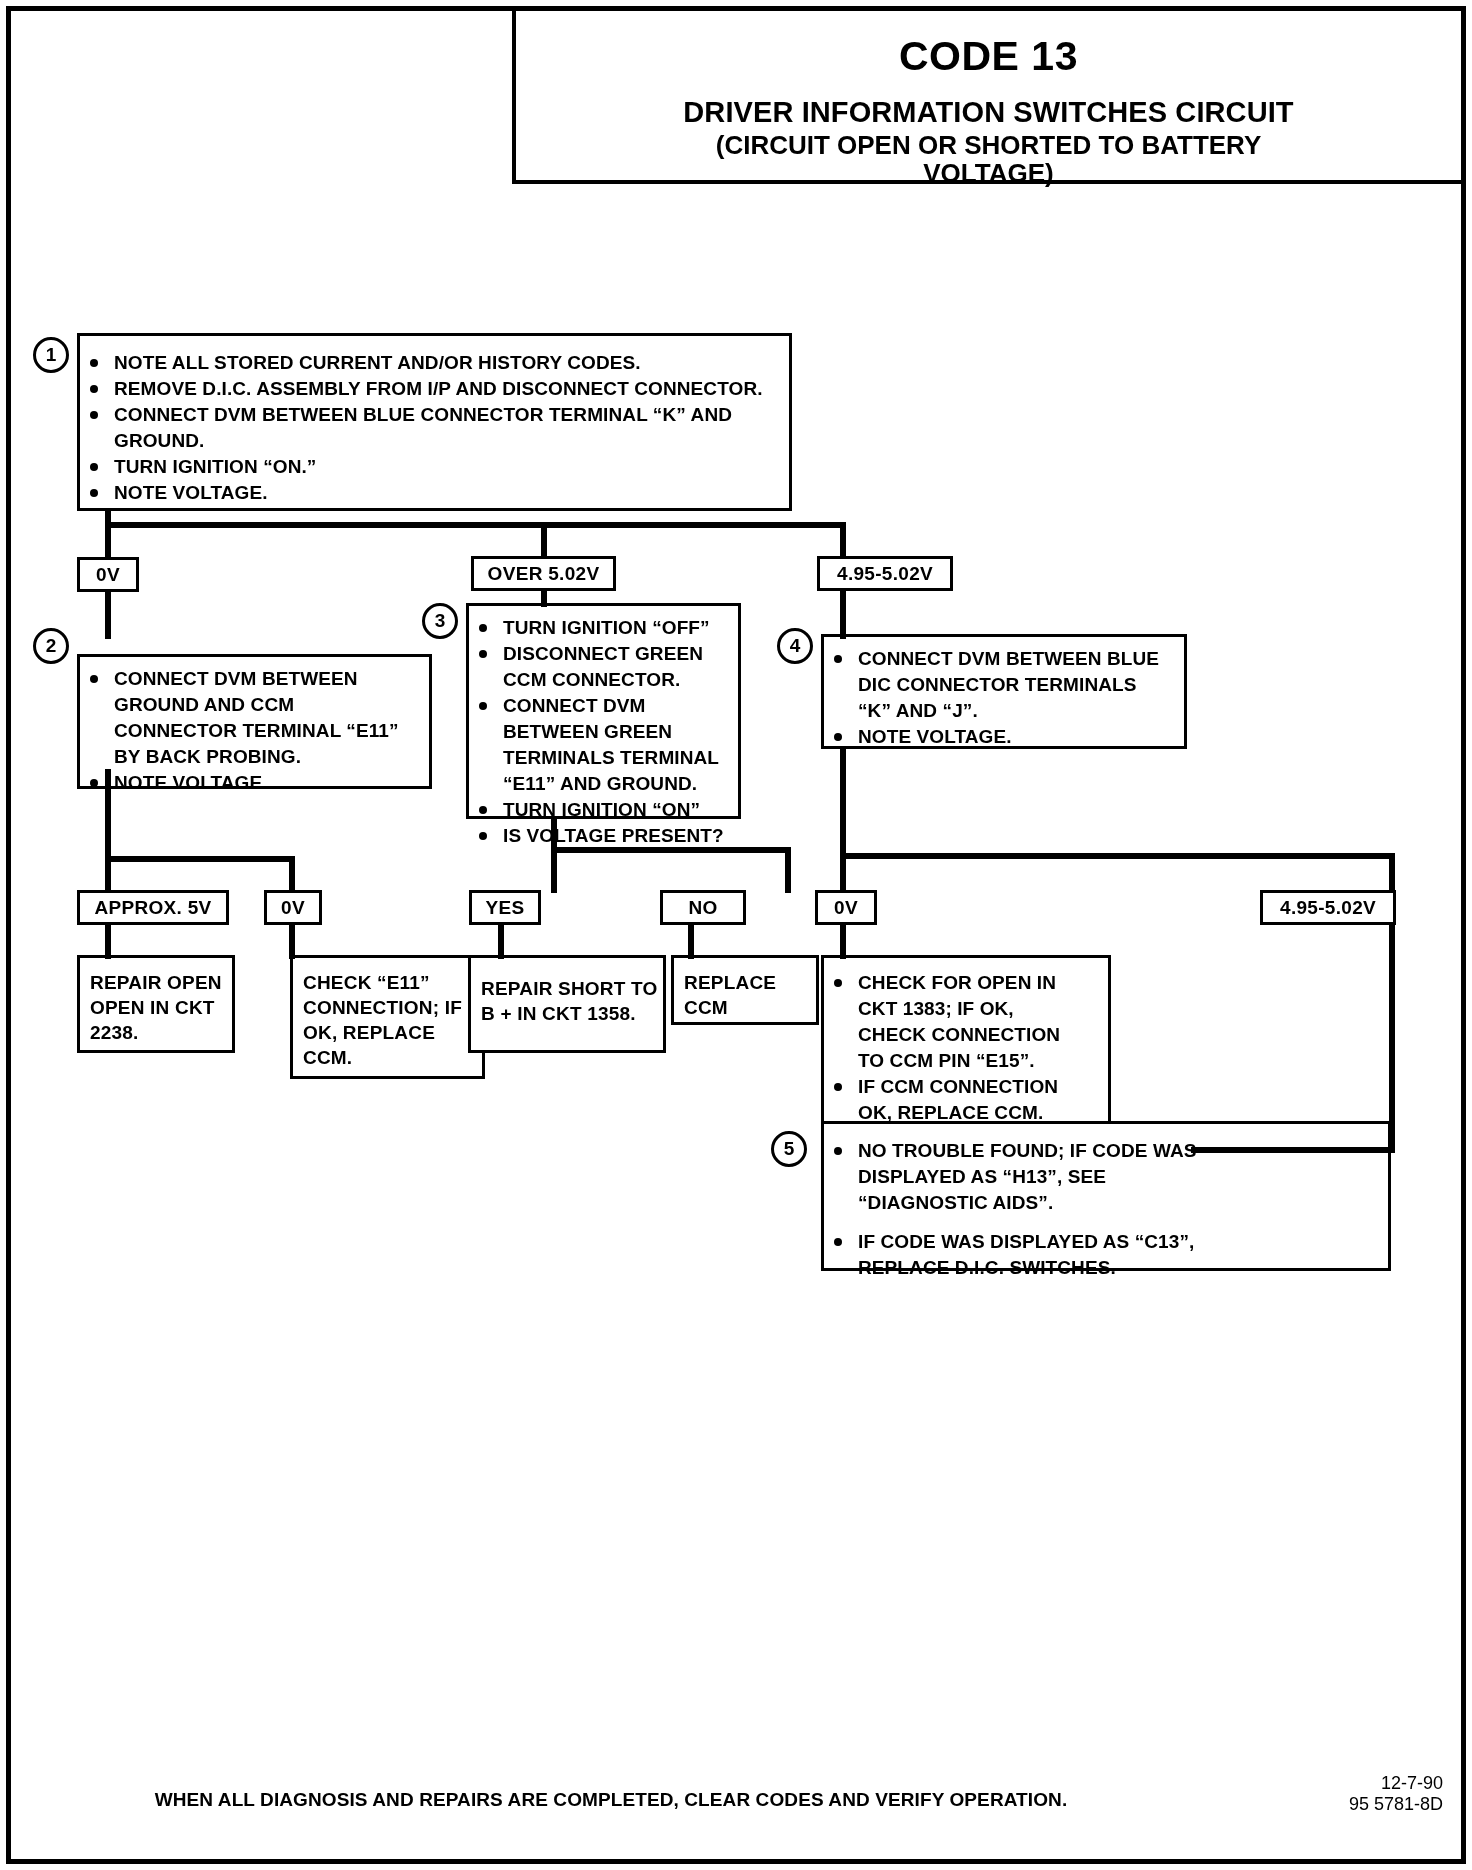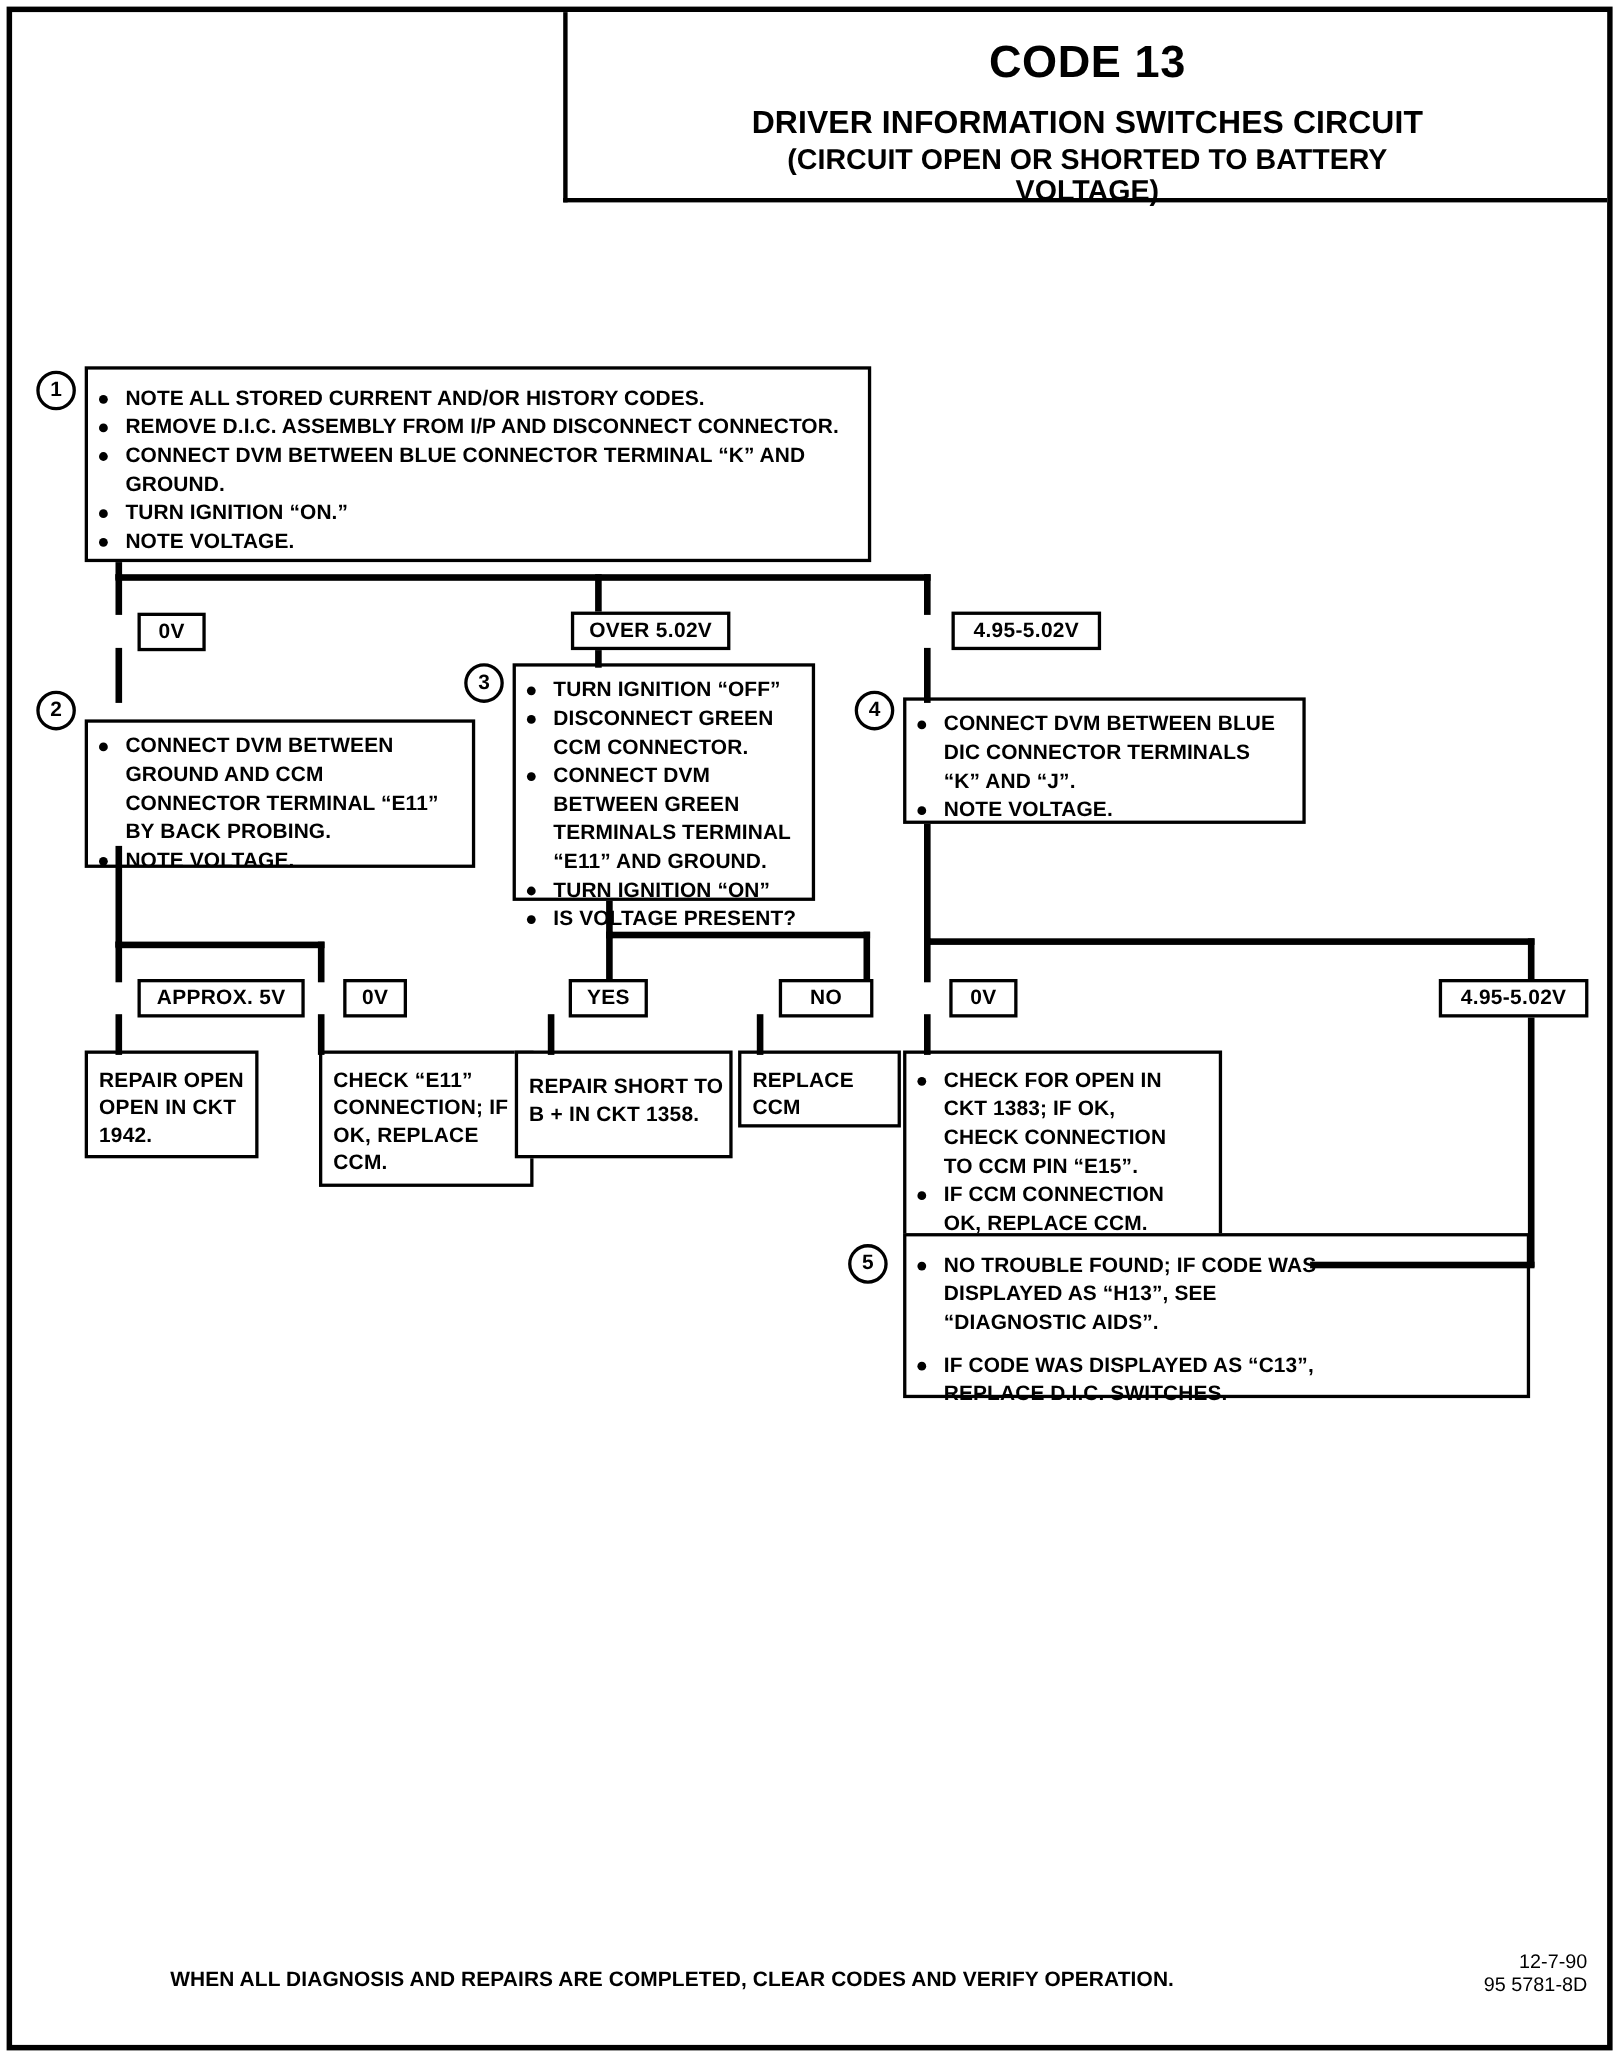--- a/index.html
+++ b/index.html
@@ -39,21 +39,20 @@
     position: absolute;
     border: 3px solid #000;
     background: #fff;
     font-weight: bold;
     display: flex;
     align-items: center;
     justify-content: center;
     font-size: 19px;
     letter-spacing: 0.3px;
     z-index: 6;
-    margin-left: 48px;
   }
   .circle {
     position: absolute;
     width: 36px; height: 36px;
     border: 3px solid #000;
     border-radius: 50%;
     background: #fff;
     display: flex;
     align-items: center;
     justify-content: center;
@@ -243,21 +242,21 @@
   <div class="line" style="left:278px; top:911px; width:6px; height:37px;"></div>
   <div class="line" style="left:487px; top:911px; width:6px; height:37px;"></div>
   <div class="line" style="left:677px; top:911px; width:6px; height:37px;"></div>
   <div class="line" style="left:829px; top:911px; width:6px; height:37px;"></div>
   <div class="line" style="left:1378px; top:911px; width:6px; height:230px;"></div>
   <div class="line" style="left:1180px; top:1136px; width:204px; height:6px;"></div>
 
   <div class="box" style="left:66px; top:944px; width:158px; height:98px; padding:12px 0 0 10px;">
     <div class="plain">REPAIR OPEN</div>
     <div class="plain">OPEN IN CKT</div>
-    <div class="plain">1942.</div>
+    <div class="plain">2238.</div>
   </div>
 
   <div class="box" style="left:254px; top:944px; width:195px; height:124px; padding:12px 0 0 10px;margin-left:25px;">
     <div class="plain">CHECK “E11”</div>
     <div class="plain">CONNECTION; IF</div>
     <div class="plain">OK, REPLACE</div>
     <div class="plain">CCM.</div>
   </div>
 
   <div class="box" style="left:457px; top:944px; width:198px; height:98px; padding:18px 0 0 10px;">

